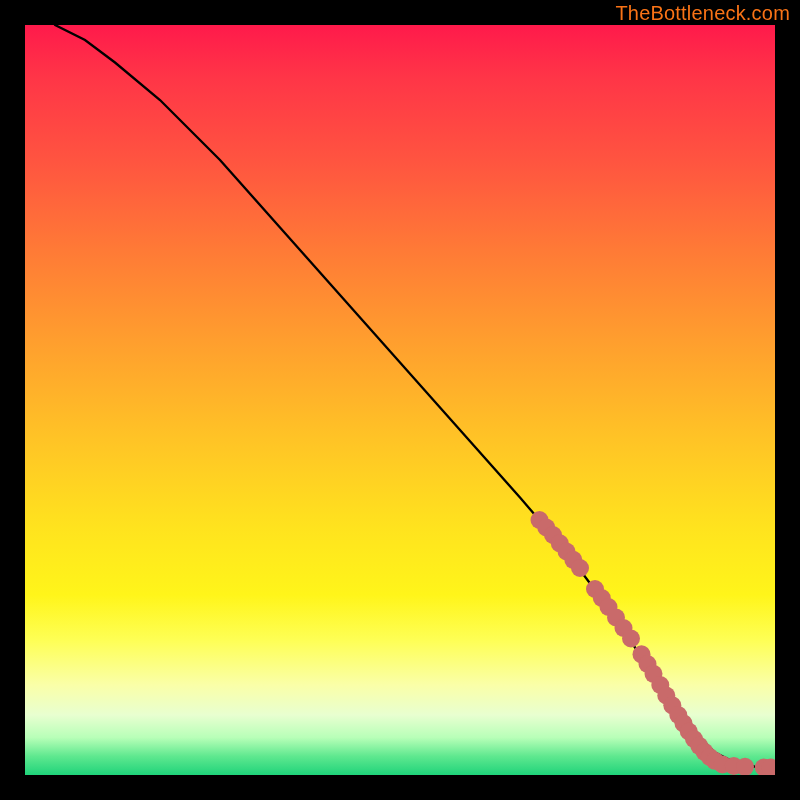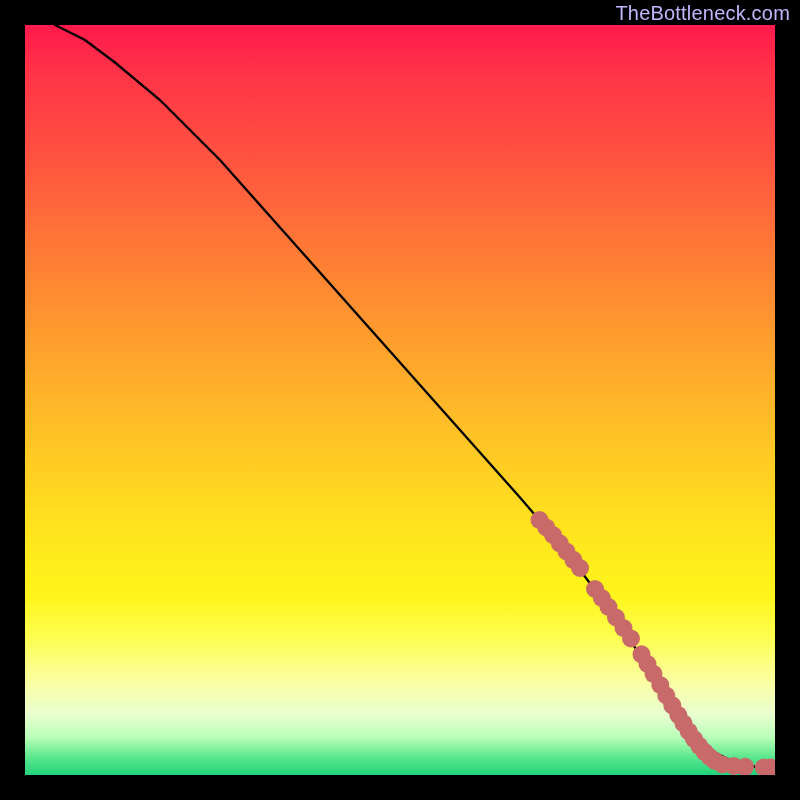--- a/index.html
+++ b/index.html
@@ -13,21 +13,21 @@
   }
   .stage {
     position: relative;
     width: 800px;
     height: 800px;
   }
   .watermark {
     position: absolute;
     top: 2px;
     right: 10px;
-    color: #c4b5fd;
+    color: #f97316;
     font-size: 20px;
     font-weight: 500;
     z-index: 5;
     letter-spacing: 0.2px;
   }
   .plot-frame {
     position: absolute;
     left: 25px;
     top: 25px;
     width: 750px;

